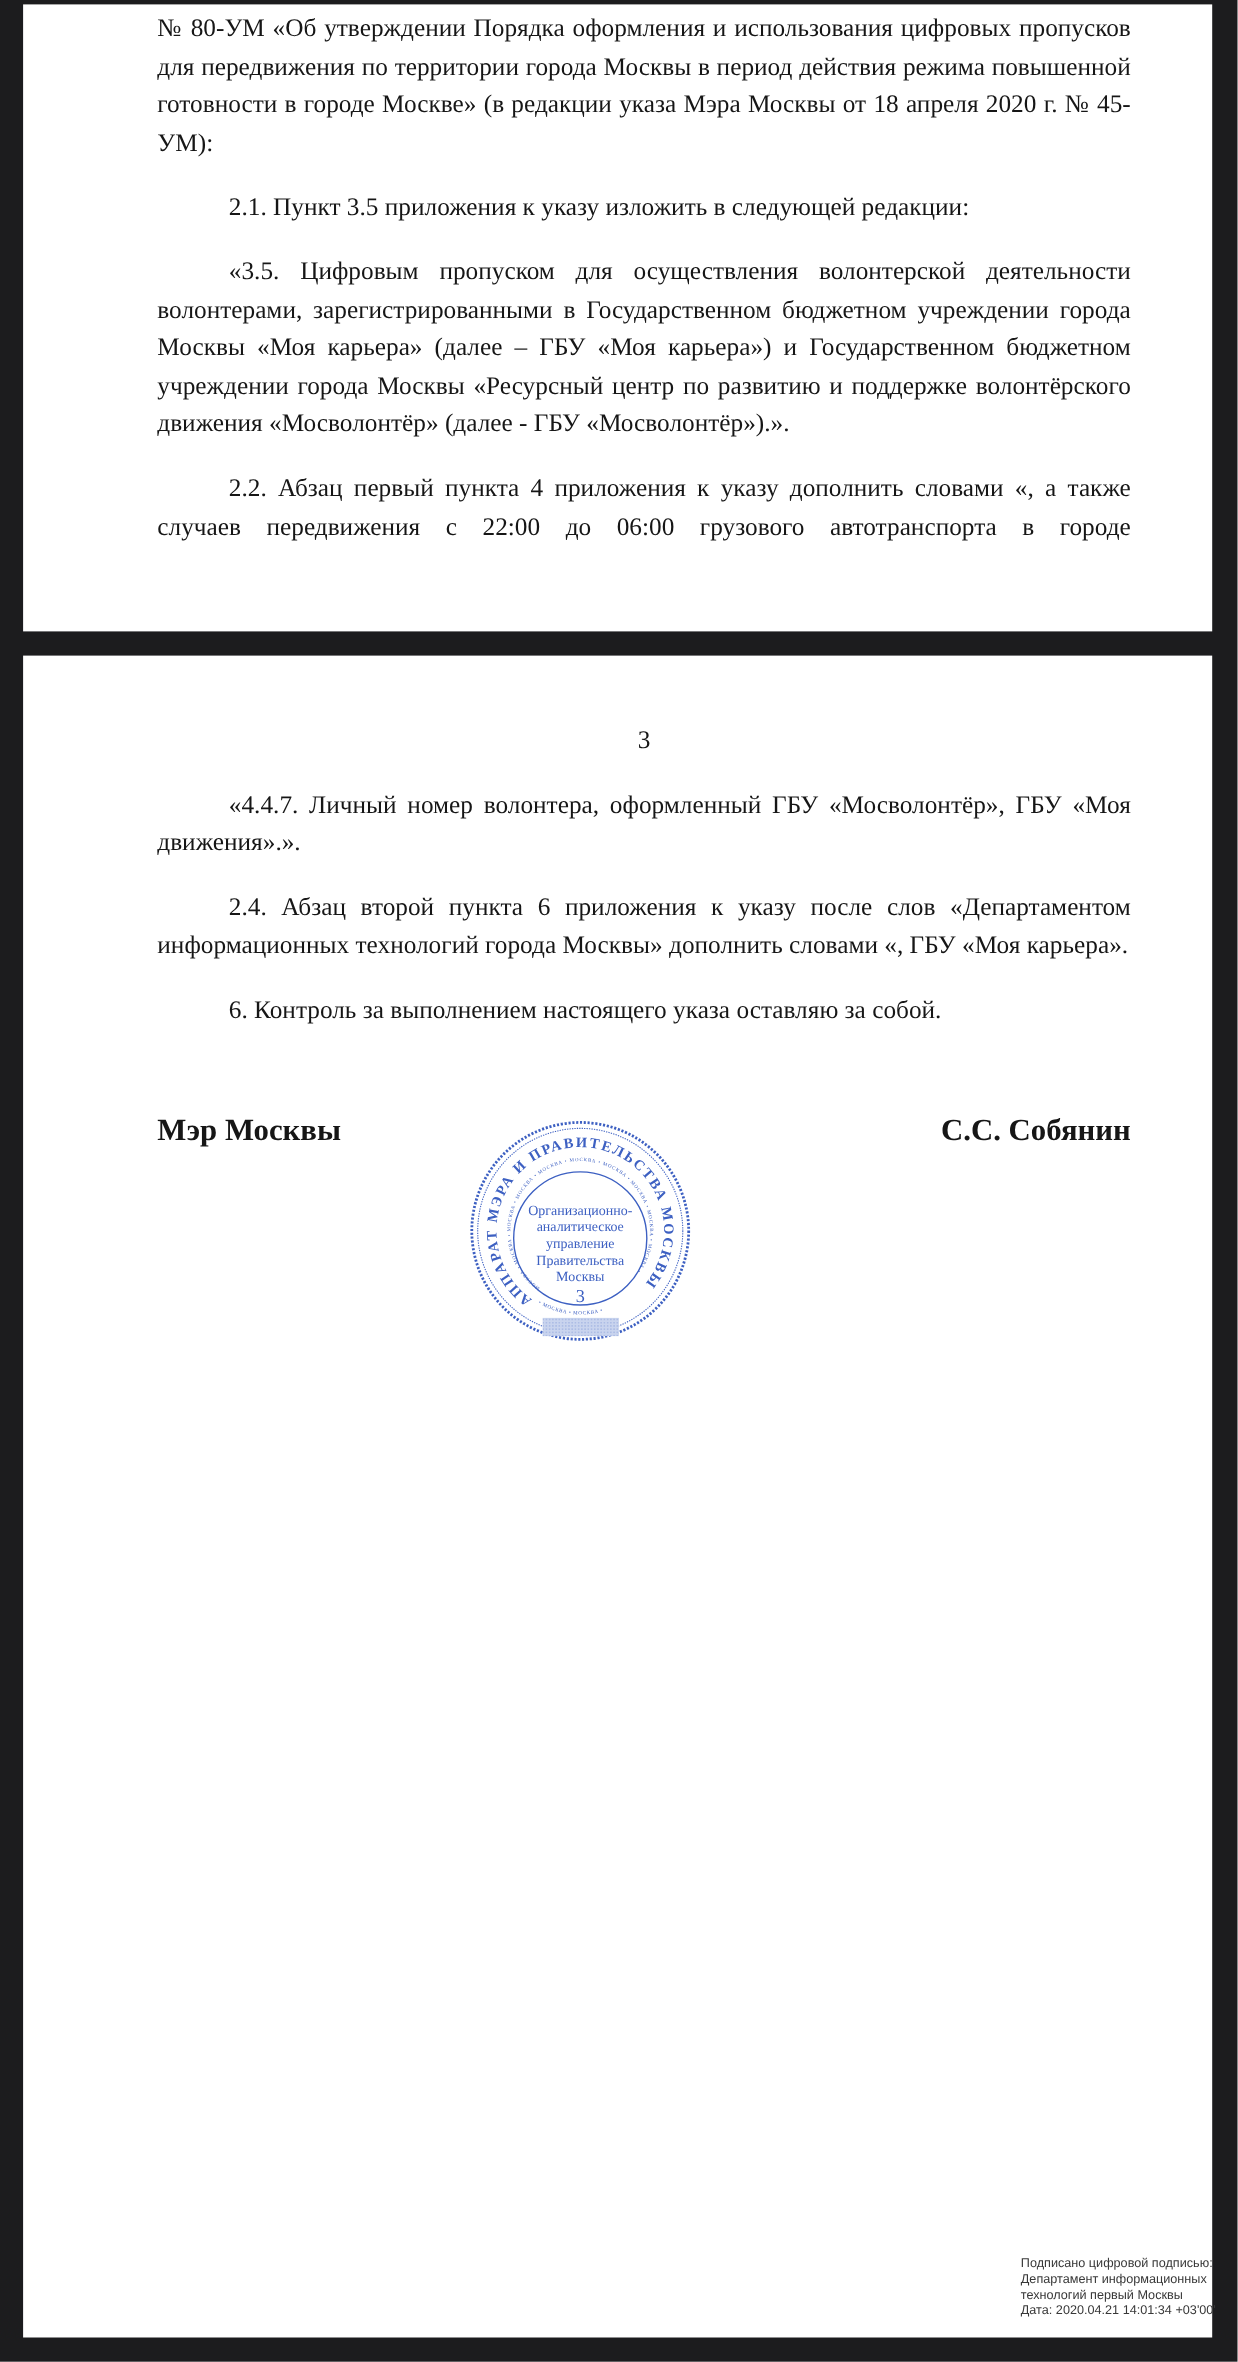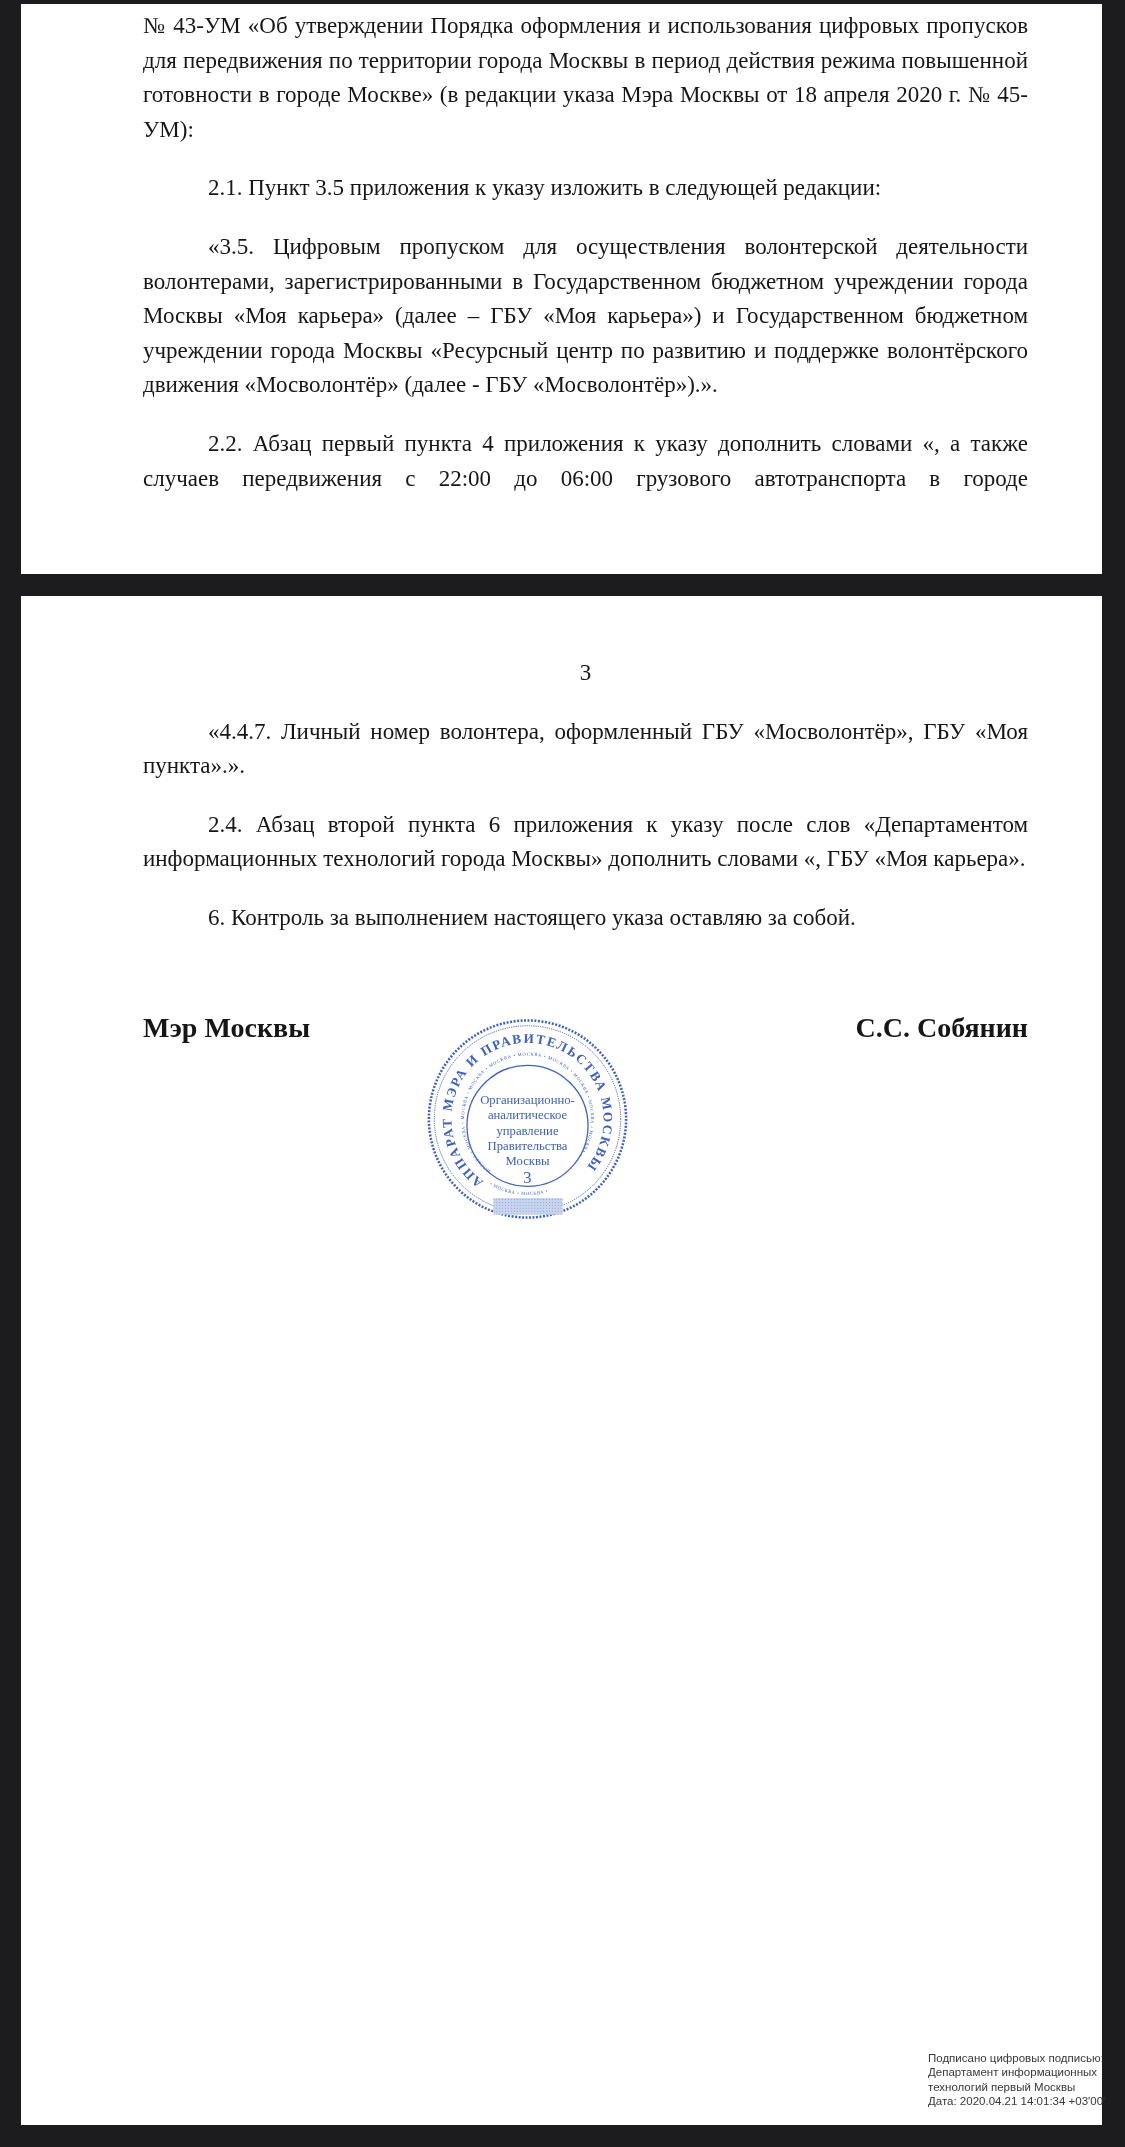--- a/index.html
+++ b/index.html
@@ -55,34 +55,34 @@
   }
   .digsig div{white-space:nowrap;}
 </style>
 </head>
 <body>
 
 <div class="page" id="page1">
   <div class="content">
     <div class="paragraphs">
 
-    <p class="par">№ 43-УМ «Об утверждении Порядка оформления и использования цифровых пропусков для передвижения по территории города Москвы в период действия режима повышенной готовности в городе Москве» (в редакции указа Мэра Москвы от 18 апреля 2020 г. № 45-УМ):</p>
+    <p class="par">№ 80-УМ «Об утверждении Порядка оформления и использования цифровых пропусков для передвижения по территории города Москвы в период действия режима повышенной готовности в городе Москве» (в редакции указа Мэра Москвы от 18 апреля 2020 г. № 45-УМ):</p>
         <p class="par indent">2.1. Пункт 3.5 приложения к указу изложить в следующей редакции:</p>
         <p class="par indent">«3.5. Цифровым пропуском для осуществления волонтерской деятельности волонтерами, зарегистрированными в Государственном бюджетном учреждении города Москвы «Моя карьера» (далее – ГБУ «Моя карьера») и Государственном бюджетном учреждении города Москвы «Ресурсный центр по развитию и поддержке волонтёрского движения «Мосволонтёр» (далее - ГБУ «Мосволонтёр»).».</p>
         <p class="par indent justify-last">2.2. Абзац первый пункта 4 приложения к указу дополнить словами «, а также случаев передвижения с 22:00 до 06:00 грузового автотранспорта в городе</p>
       </div>
   </div>
 </div>
 
 <div class="page" id="page2">
   <div class="content">
     <p class="page-num">3</p>
     <div class="paragraphs">
 
-        <p class="par indent">«4.4.7. Личный номер волонтера, оформленный ГБУ «Мосволонтёр», ГБУ «Моя пункта».».</p>
+        <p class="par indent">«4.4.7. Личный номер волонтера, оформленный ГБУ «Мосволонтёр», ГБУ «Моя движения».».</p>
         <p class="par indent">2.4. Абзац второй пункта 6 приложения к указу после слов «Департаментом информационных технологий города Москвы» дополнить словами «, ГБУ «Моя карьера».</p>
         <p class="par indent">6. Контроль за выполнением настоящего указа оставляю за собой.</p>
       </div>
     <div class="sig-row">
       <span>Мэр Москвы</span>
       <span>С.С. Собянин</span>
     </div>
   </div>
 
   <div class="stamp-wrap">
@@ -117,18 +117,18 @@
       <text class="center-line" x="105" y="136.5" font-size="13" text-anchor="middle">Правительства</text>
       <text class="center-line" x="105" y="152" font-size="13" text-anchor="middle">Москвы</text>
       <text class="center-line" x="105" y="171" font-size="17" text-anchor="middle">3</text>
 
       <rect x="70" y="186" width="71" height="17" fill="url(#spk)"></rect>
     </svg>
   </div>
 
   <div class="digsig">
 
-  <div>Подписано цифровых подписью:</div>
+  <div>Подписано цифровой подписью:</div>
       <div>Департамент информационных</div>
       <div>технологий первый Москвы</div>
       <div>Дата: 2020.04.21 14:01:34 +03'00'</div>
     </div>
 </div>
 
 </body></html>

